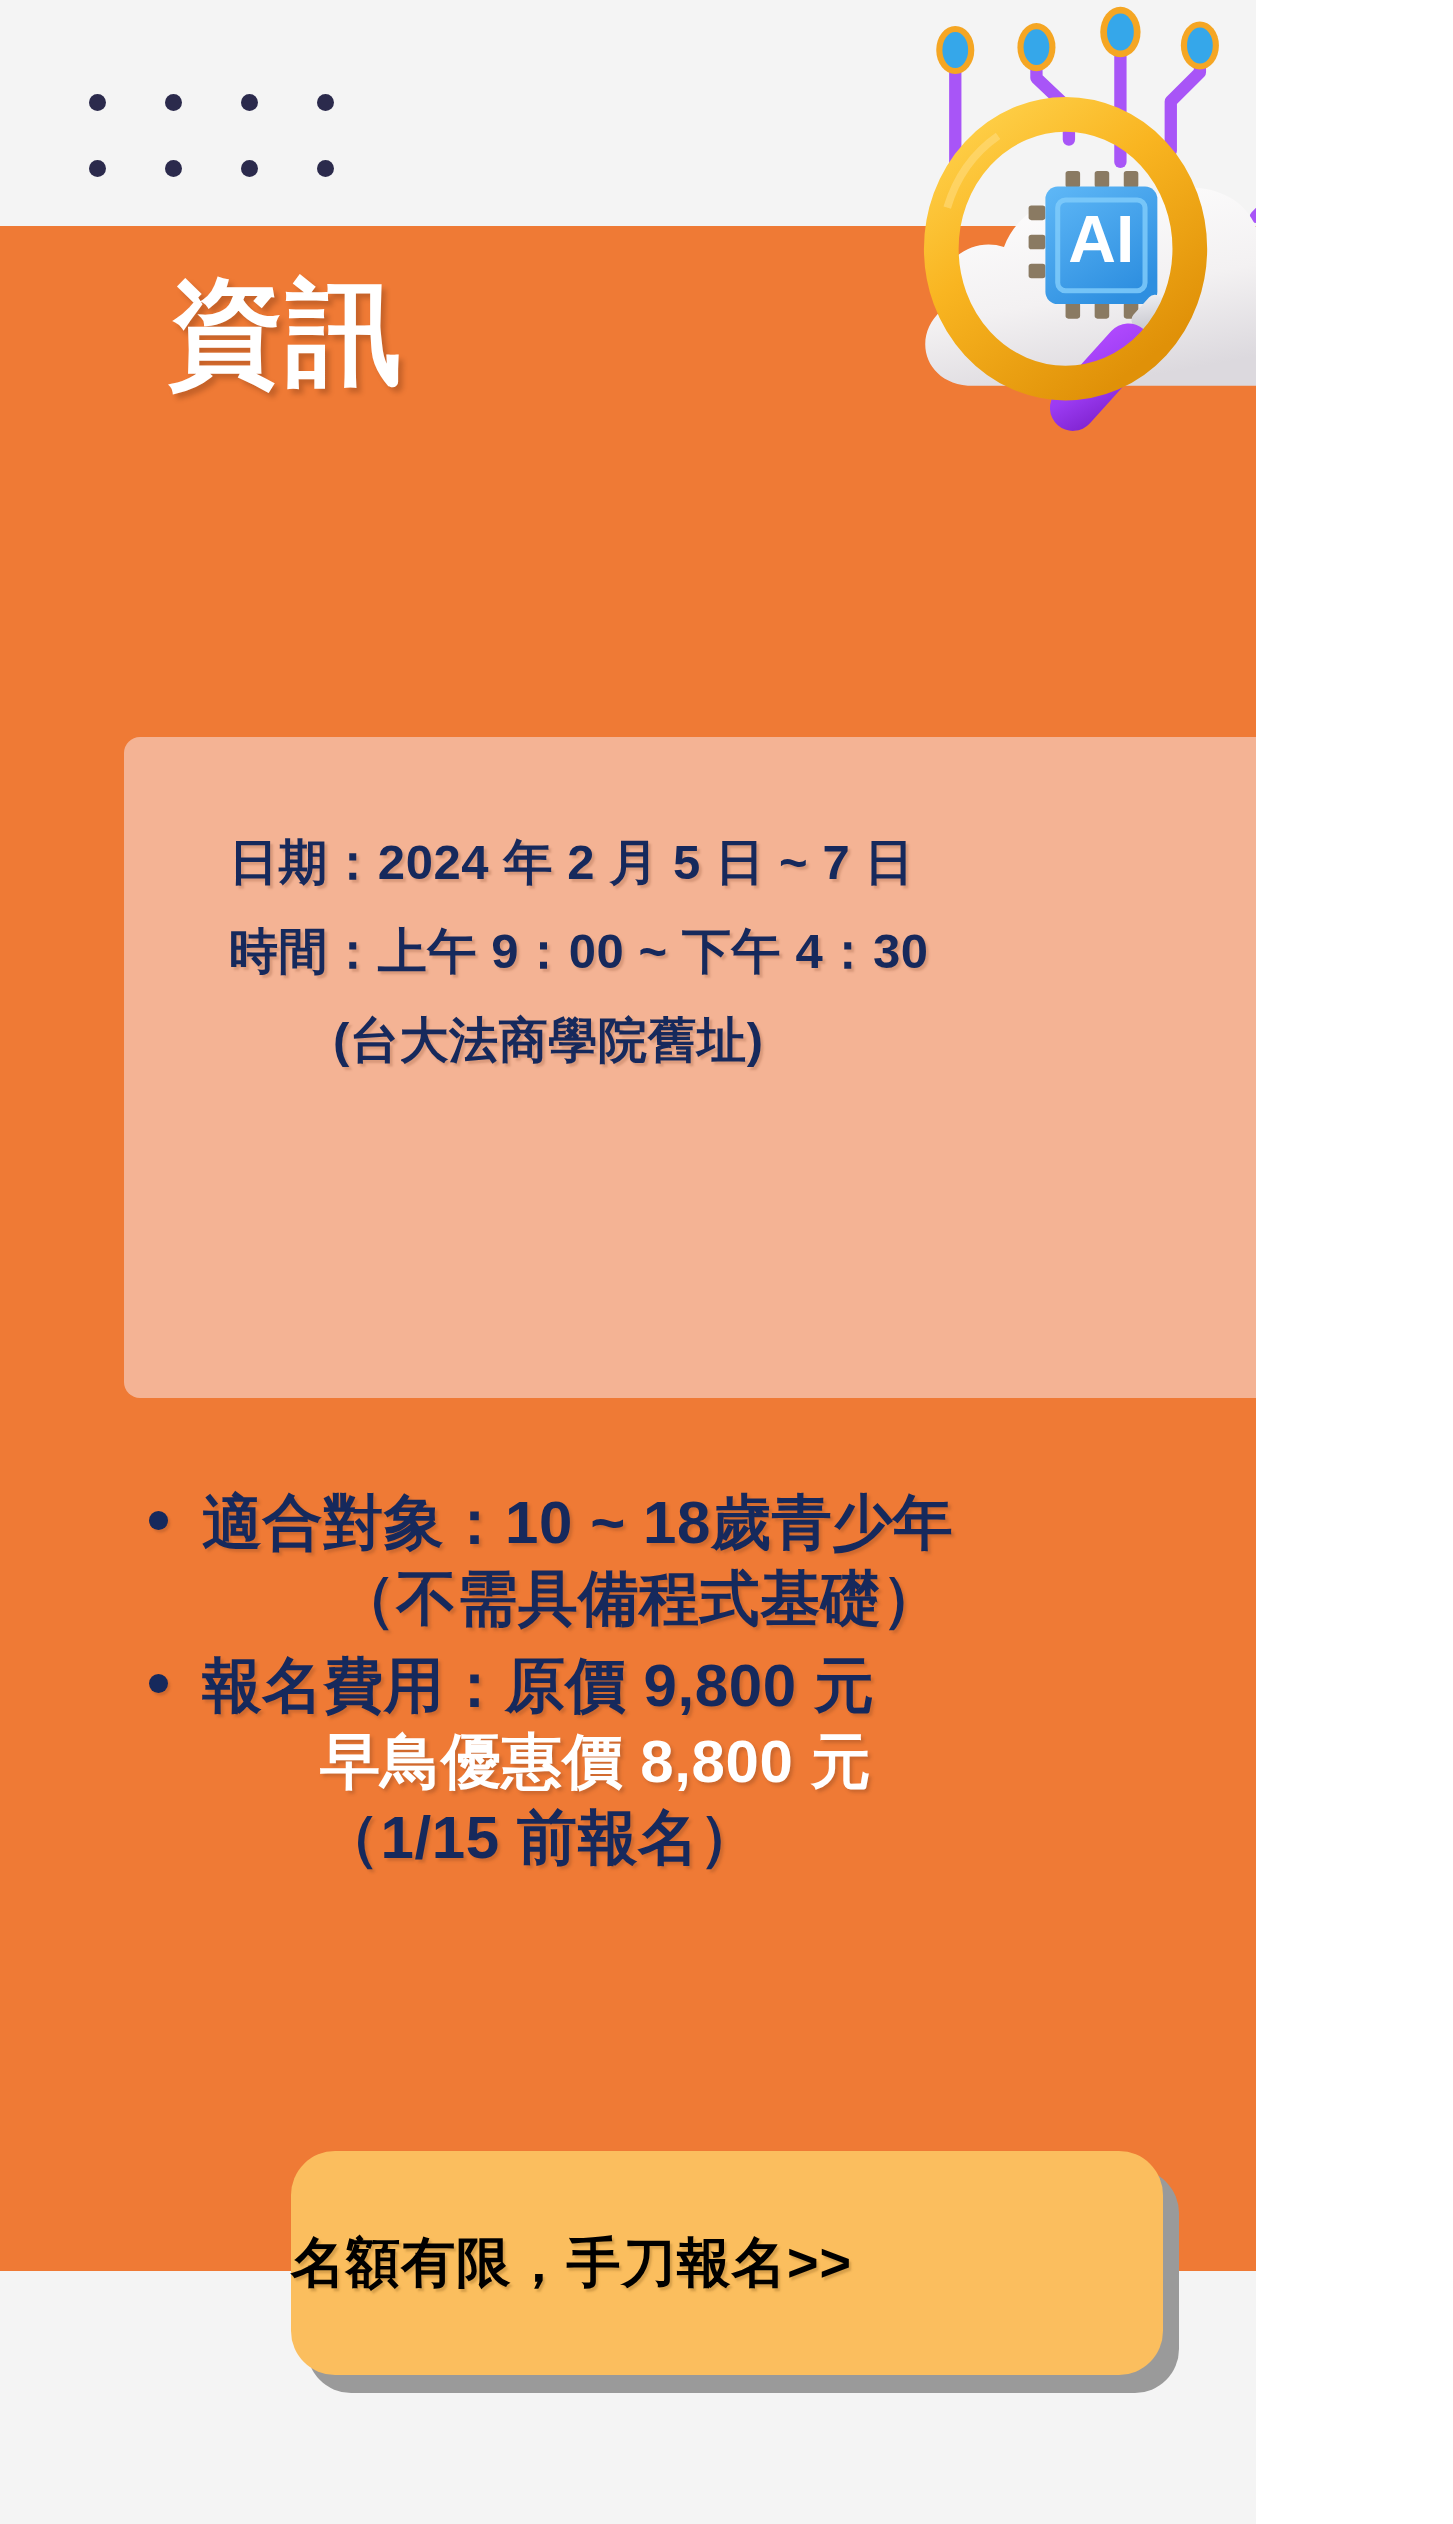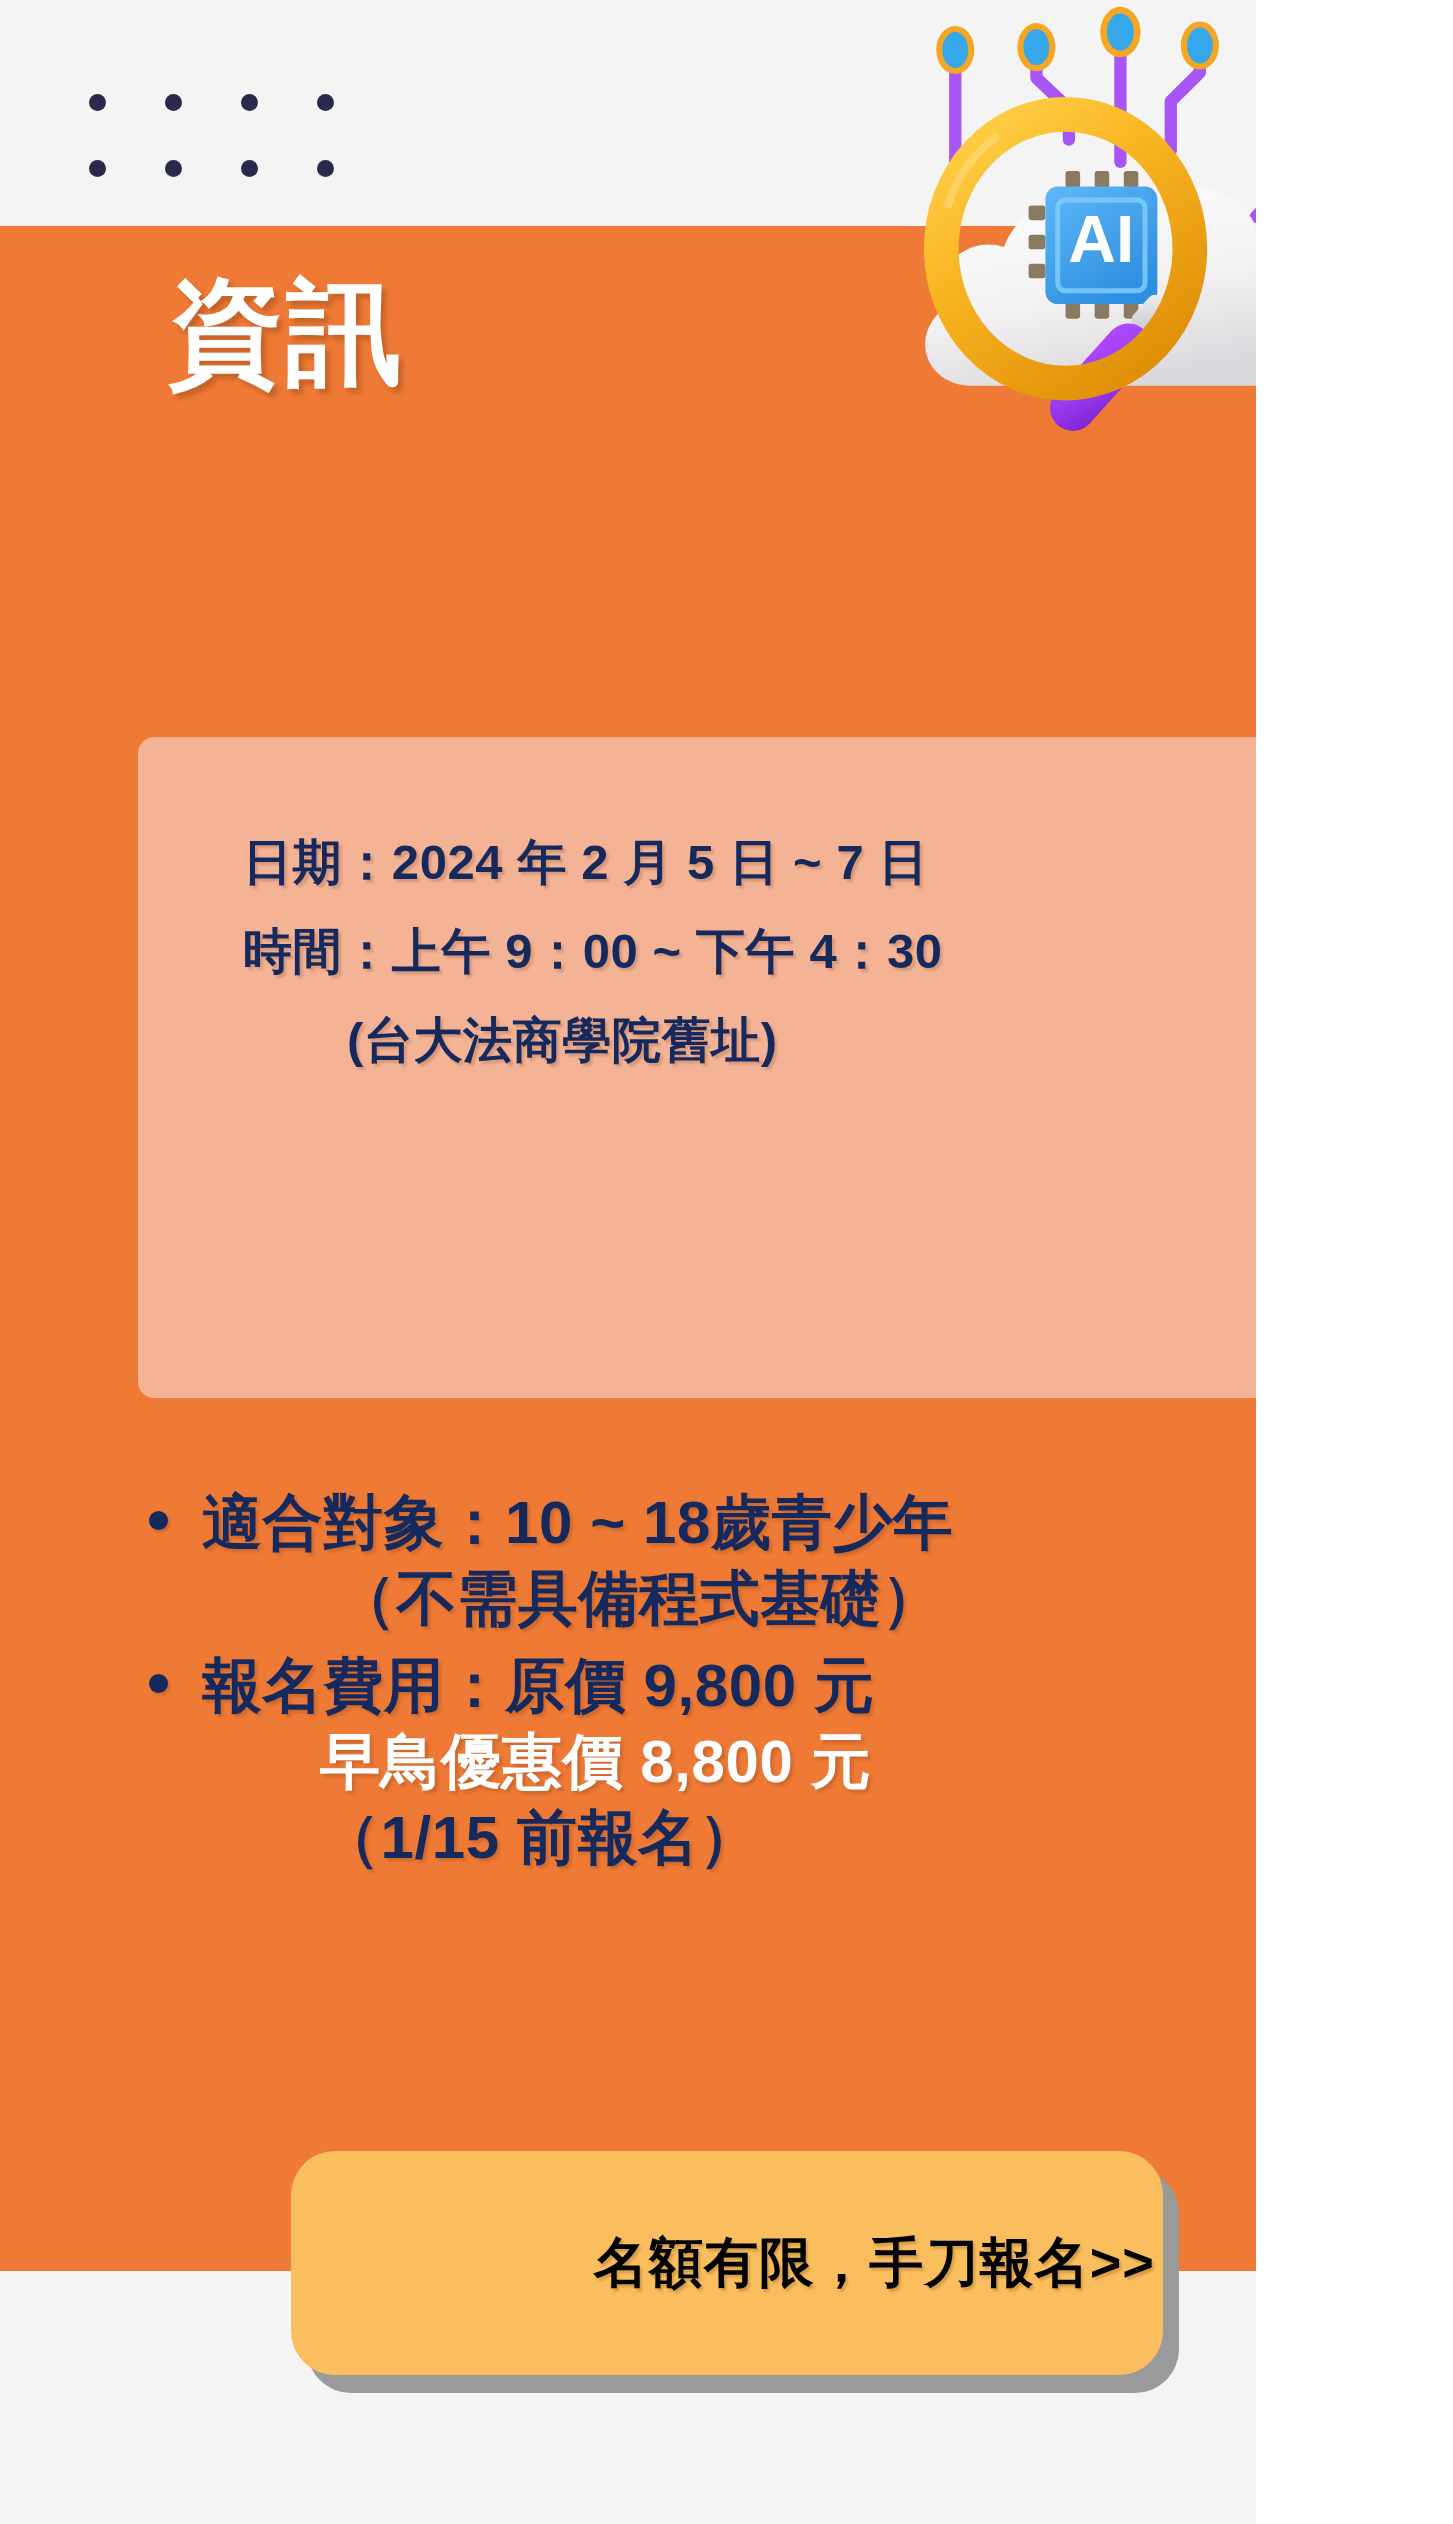--- a/index.html
+++ b/index.html
@@ -73,21 +73,21 @@
     font-weight: 700;
     white-space: nowrap;
     text-shadow: 4.5px 5px 5px rgba(90,35,10,0.28);
   }
   .headline .l1 { color: #16295C; }
   .headline .l2 { color: #FFFFFF; }
 
   
   .info-card {
     position: absolute;
-    left: 138px;
+    left: 124px;
     top: 737px;
     width: 1176px;
     height: 661px;
     background: #F4B394;
     border-radius: 16px;
     z-index: 10;
   }
   .info-card .rows {
     position: absolute;
     left: 105px;
@@ -169,25 +169,25 @@
   }
   .cta-button {
     position: absolute;
     left: 0;
     top: 0;
     width: 872px;
     height: 224px;
     background: #FBBE5E;
     border-radius: 44px;
     border: none;
-    padding: 8px;
+    padding: 0;
     cursor: pointer;
     display: flex;
     align-items: center;
-    justify-content: flex-end;
+    justify-content: flex-start;
     font-family: inherit;
   }
   .cta-label {
     color: #000000;
     font-size: 54px;
     font-weight: 700;
     letter-spacing: 1.1px;
     white-space: nowrap;
     text-shadow: 2.2px 2.8px 2.2px rgba(120,80,20,0.28);
   }

